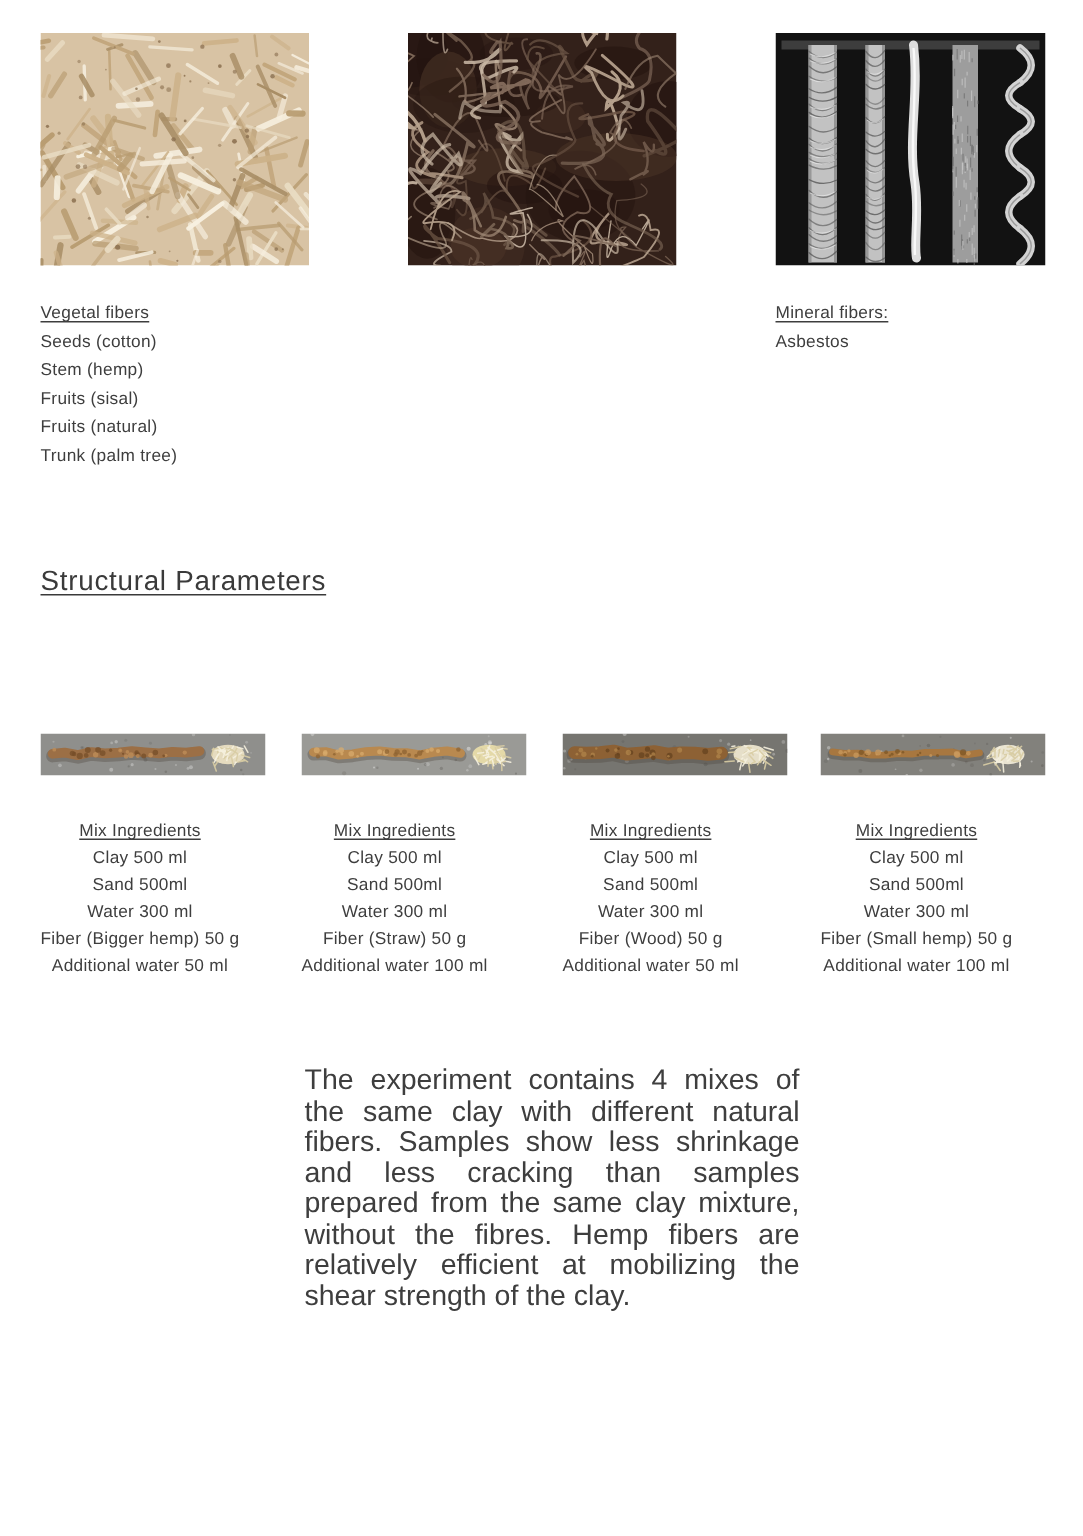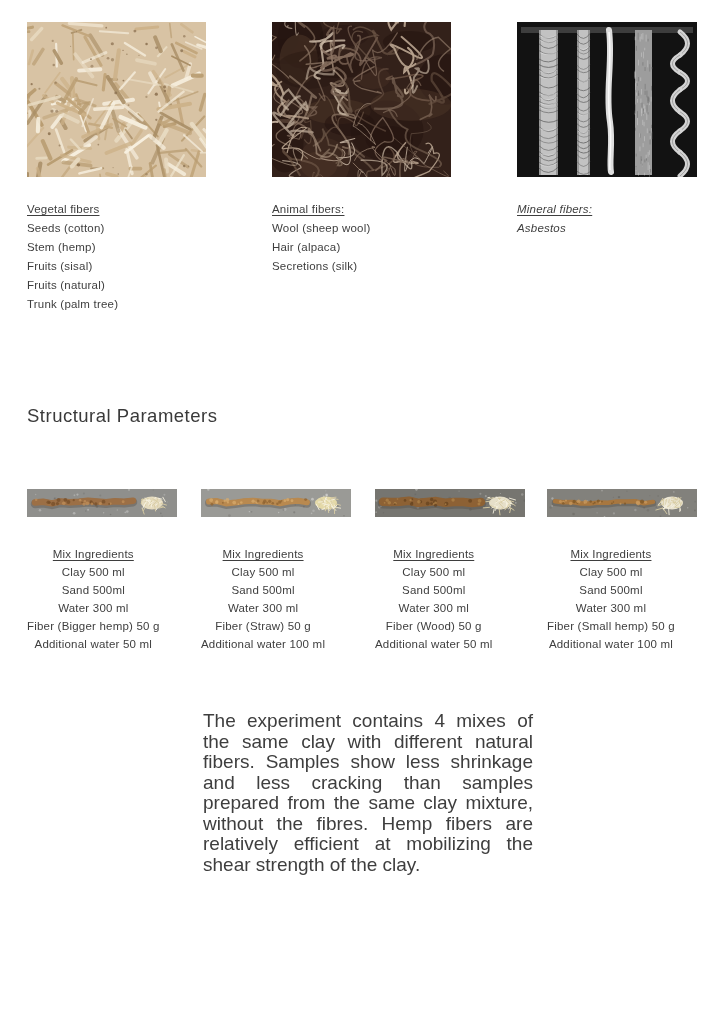--- a/index.html
+++ b/index.html
@@ -8,26 +8,26 @@
     font-family:"Liberation Sans",sans-serif;color:#3e3e3e;overflow:hidden;
   }
   .photo{position:absolute;top:22px;height:155px;display:block;}
   #photo-vegetal{left:27px;width:179px;}
   #photo-animal{left:272px;width:179px;}
   #photo-mineral{left:517px;width:180px;}
 
   .caption{position:absolute;top:200px;font-size:11.5px;line-height:19px;letter-spacing:0.2px;}
   #caption-vegetal{left:27px;}
   #caption-animal{left:272px;}
-  #caption-mineral{left:517px;font-style:italic;}
+  #caption-mineral{left:517px;}
   .caption .cap-title{text-decoration:underline;text-underline-offset:2px;}
 
   .heading{
-    position:absolute;left:27px;top:405px;font-size:18.5px;letter-spacing:0.5px;
-    color:#3a3a3a;text-underline-offset:3px;
+    position:absolute;left:27px;top:376px;font-size:18.5px;letter-spacing:0.5px;
+    color:#3a3a3a;text-decoration:underline;text-underline-offset:3px;
   }
 
   .sample{position:absolute;top:489px;width:150px;height:28px;display:block;}
   #sample-0{left:27px;} #sample-1{left:201px;} #sample-2{left:375px;} #sample-3{left:547px;}
 
   .mix{position:absolute;top:545px;font-size:11.5px;line-height:18px;letter-spacing:0.2px;text-align:center;}
   #mix-0{left:27px;} #mix-1{left:201px;} #mix-2{left:375px;} #mix-3{left:547px;}
   .mix .mix-title{text-decoration:underline;text-underline-offset:2px;}
 
   .para{
@@ -521,26 +521,20 @@
 
   <div id="caption-vegetal" class="caption">
     <div class="cap-title">Vegetal fibers</div>
     <div>Seeds (cotton)</div>
     <div>Stem (hemp)</div>
     <div>Fruits (sisal)</div>
     <div>Fruits (natural)</div>
     <div>Trunk (palm tree)</div>
   </div>
 
-  <div id="caption-animal" class="caption">
-    <div class="cap-title">Animal fibers:</div>
-    <div>Wool (sheep wool)</div>
-    <div>Hair (alpaca)</div>
-    <div>Secretions (silk)</div>
-  </div>
 
   <div id="caption-mineral" class="caption">
     <div class="cap-title">Mineral fibers:</div>
     <div>Asbestos</div>
   </div>
 
   <div class="heading">Structural Parameters</div>
 
   <svg id="sample-0" class="sample" viewBox="0 0 150 28" preserveAspectRatio="none">
       <rect x="0" y="0" width="150" height="28" fill="#8f8f8c"></rect>

